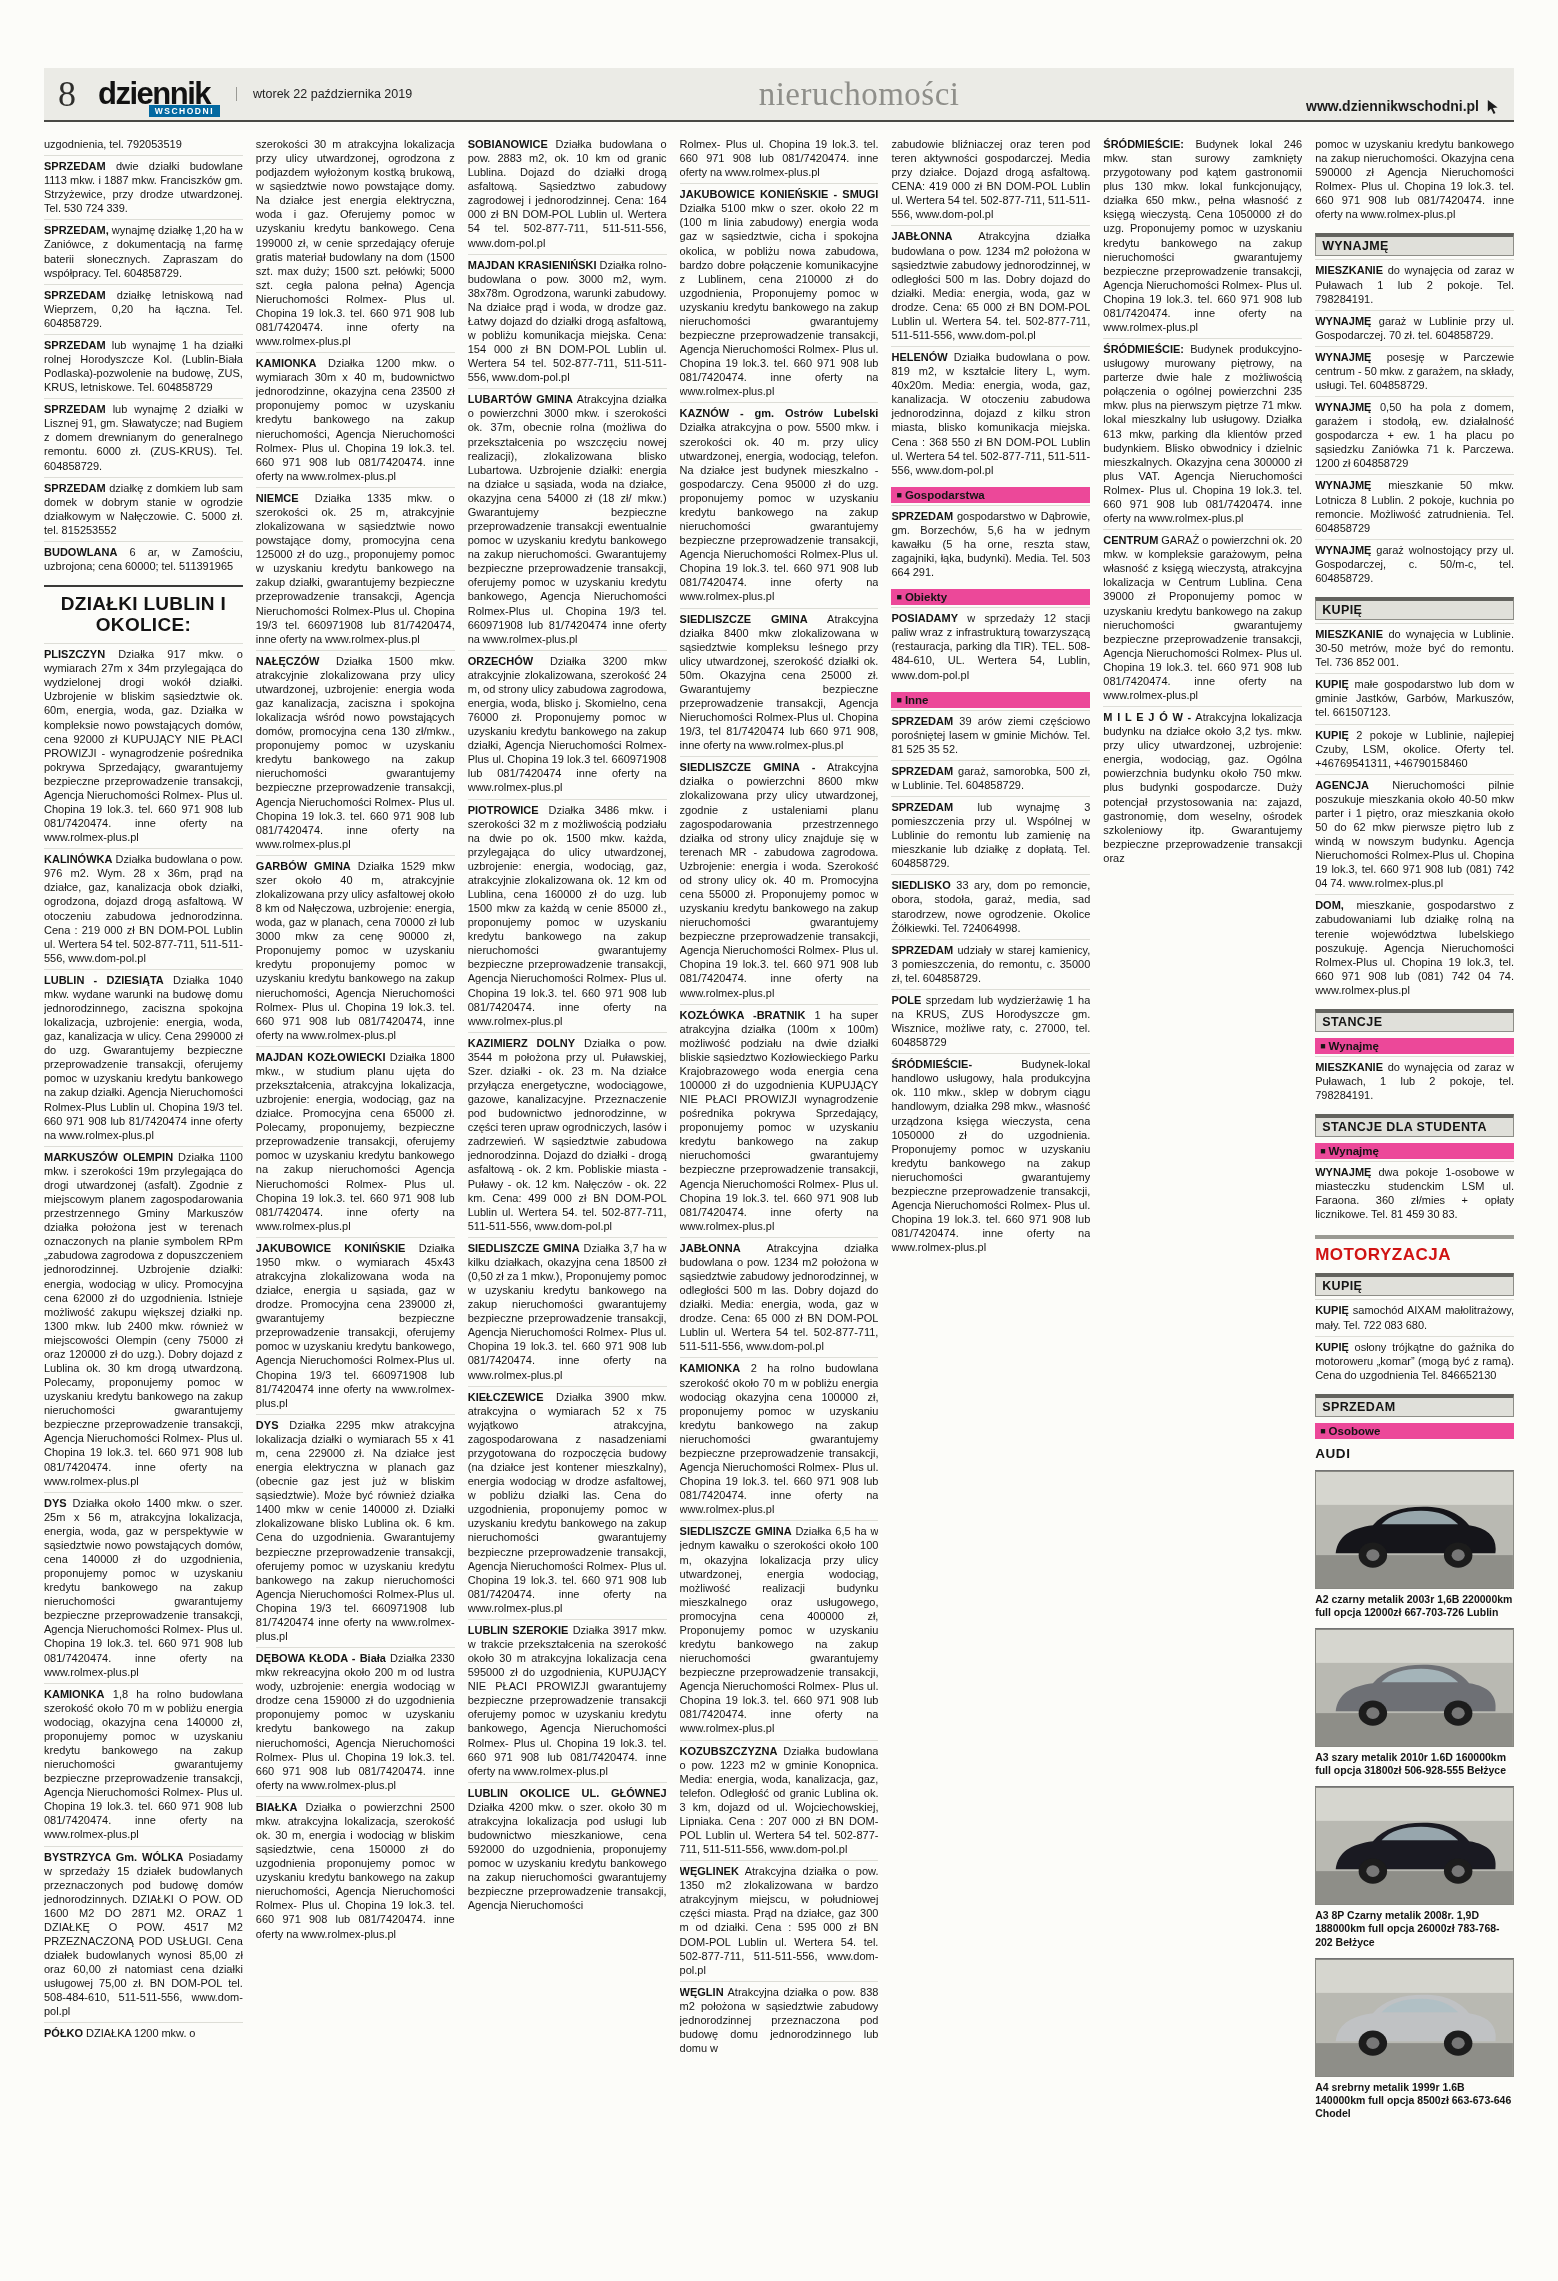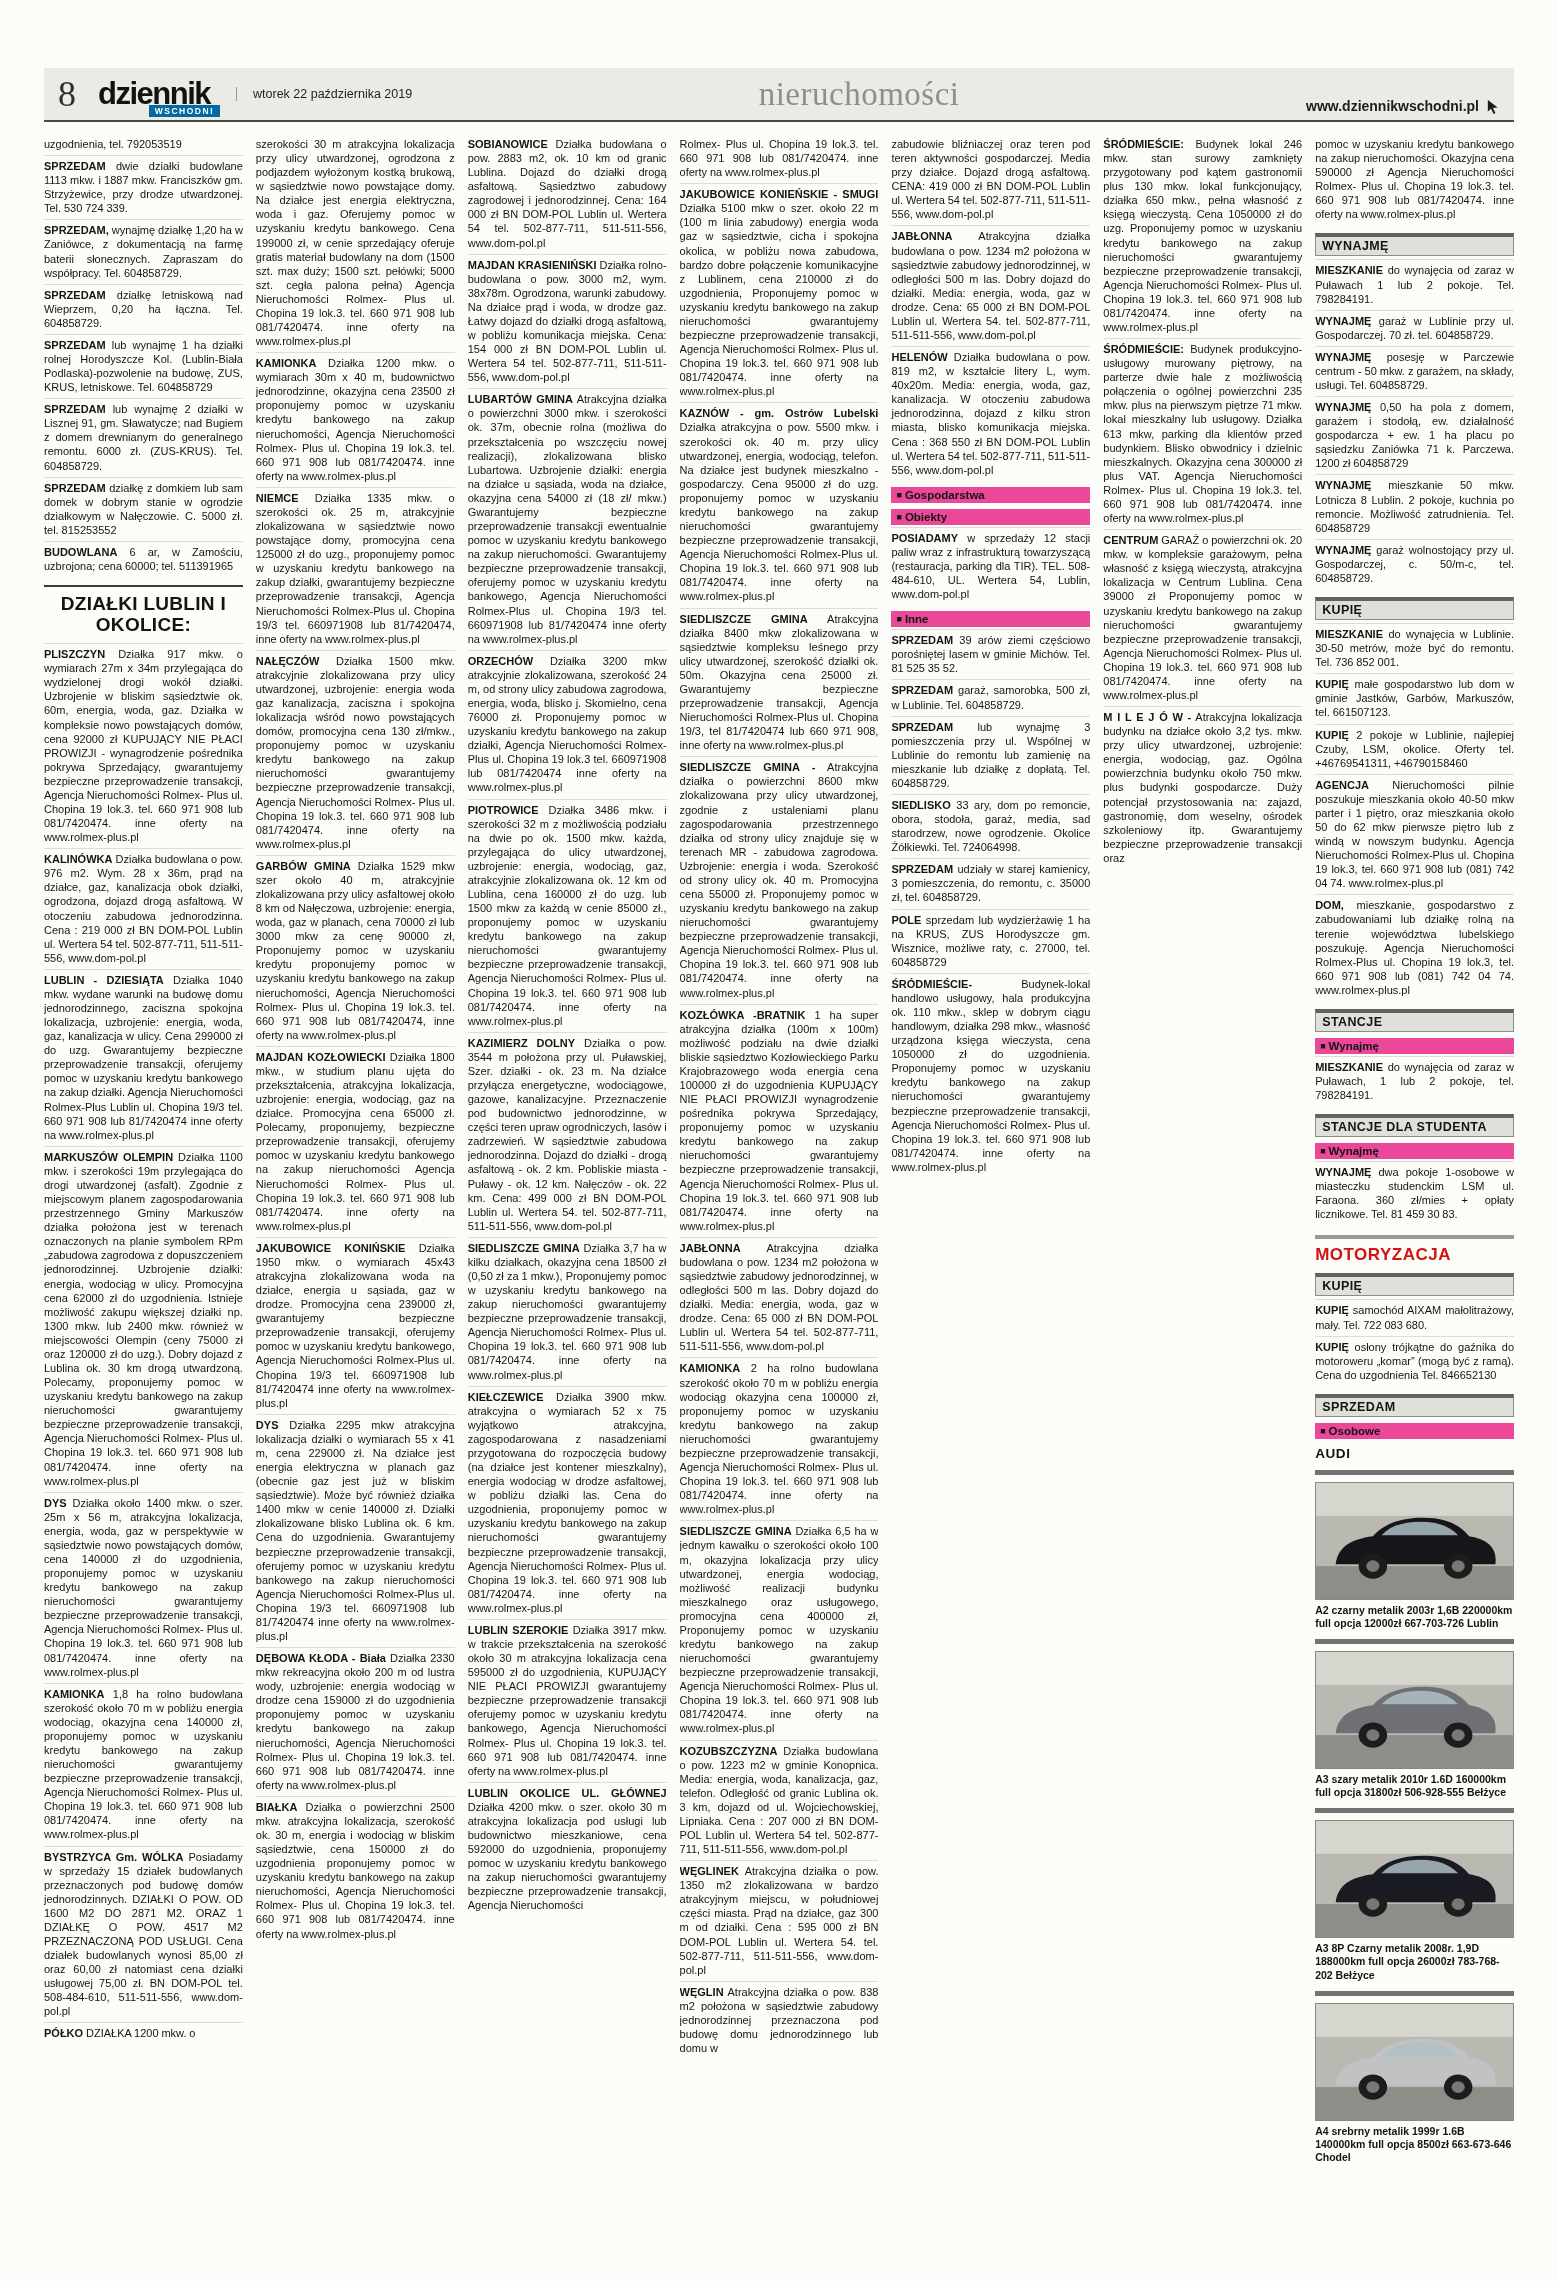--- a/index.html
+++ b/index.html
@@ -53,21 +53,21 @@
   .bullet-header .sq{font-size:9px;vertical-align:1px;margin-right:3px;}
   .red-banner{
     color:#d01313;font-weight:800;font-size:17px;letter-spacing:.5px;
     margin:10px 0 2px 0;padding-top:6px;border-top:4px solid #9a9a93;
   }
   .brand-header{
     font-weight:800;font-size:13.5px;border-bottom:2px solid #26262
 4;
     margin:7px 0 5px 0;padding-bottom:2px;letter-spacing:.6px;
   }
-  .car-ad{margin:7px 0 9px 0;border-top:5px solid #737373;padding-top:7px;}
+  .car-ad{margin:7px 0 9px 0;border-top:1px solid #737373;padding-top:0;}
   .car-photo{width:100%;height:118px;border:1px solid #888882;background:#c6c6bf;overflow:hidden;box-sizing:border-box;}
   .car-photo svg{display:block;width:100%;height:100%;}
   .car-caption{font-size:10.5px;font-weight:700;margin:4px 0 0 0;line-height:1.25;text-align:left;}
 </style>
 </head>
 <body>
 
 <div class="sheet">
   <div class="masthead">
     <div class="mast-left">
@@ -144,20 +144,21 @@
         <p class="ad"><b class="lead">SIEDLISZCZE GMINA</b> <span>Działka 6,5 ha w jednym kawałku o szerokości około 100 m, okazyjna lokalizacja przy ulicy utwardzonej, energia wodociąg, możliwość realizacji budynku mieszkalnego oraz usługowego, promocyjna cena 400000 zł, Proponujemy pomoc w uzyskaniu kredytu bankowego na zakup nieruchomości gwarantujemy bezpieczne przeprowadzenie transakcji, Agencja Nieruchomości Rolmex- Plus ul. Chopina 19 lok.3. tel. 660 971 908 lub 081/7420474. inne oferty na www.rolmex-plus.pl</span></p>
         <p class="ad"><b class="lead">KOZUBSZCZYZNA</b> <span>Działka budowlana o pow. 1223 m2 w gminie Konopnica. Media: energia, woda, kanalizacja, gaz, telefon. Odległość od granic Lublina ok. 3 km, dojazd od ul. Wojciechowskiej, Lipniaka. Cena : 207 000 zł BN DOM-POL Lublin ul. Wertera 54 tel. 502-877-711, 511-511-556, www.dom-pol.pl</span></p>
         <p class="ad"><b class="lead">WĘGLINEK</b> <span>Atrakcyjna działka o pow. 1350 m2 zlokalizowana w bardzo atrakcyjnym miejscu, w południowej części miasta. Prąd na działce, gaz 300 m od działki. Cena : 595 000 zł BN DOM-POL Lublin ul. Wertera 54. tel. 502-877-711, 511-511-556, www.dom-pol.pl</span></p>
         <p class="ad"><b class="lead">WĘGLIN</b> <span>Atrakcyjna działka o pow. 838 m2 położona w sąsiedztwie zabudowy jednorodzinnej przeznaczona pod budowę domu jednorodzinnego lub domu w</span></p>
       </div>
       <div class="col">
         <p class="ad cont">zabudowie bliźniaczej oraz teren pod teren aktywności gospodarczej. Media przy działce. Dojazd drogą asfaltową. CENA: 419 000 zł BN DOM-POL Lublin ul. Wertera 54 tel. 502-877-711, 511-511-556, www.dom-pol.pl</p>
         <p class="ad"><b class="lead">JABŁONNA</b> <span>Atrakcyjna działka budowlana o pow. 1234 m2 położona w sąsiedztwie zabudowy jednorodzinnej, w odległości 500 m las. Dobry dojazd do działki. Media: energia, woda, gaz w drodze. Cena: 65 000 zł BN DOM-POL Lublin ul. Wertera 54. tel. 502-877-711, 511-511-556, www.dom-pol.pl</span></p>
         <p class="ad"><b class="lead">HELENÓW</b> <span>Działka budowlana o pow. 819 m2, w kształcie litery L, wym. 40x20m. Media: energia, woda, gaz, kanalizacja. W otoczeniu zabudowa jednorodzinna, dojazd z kilku stron miasta, blisko komunikacja miejska. Cena : 368 550 zł BN DOM-POL Lublin ul. Wertera 54 tel. 502-877-711, 511-511-556, www.dom-pol.pl</span></p>
         <div class="bullet-header"><span class="sq">■</span><span>Gospodarstwa</span></div>
+        <p class="ad"><b class="lead">SPRZEDAM</b> <span>gospodarstwo w Dąbrowie, gm. Borzechów, 5,6 ha w jednym kawałku (5 ha orne, reszta staw, zagajniki, łąka, budynki). Media. Tel. 503 664 291.</span></p>
         <div class="bullet-header"><span class="sq">■</span><span>Obiekty</span></div>
         <p class="ad"><b class="lead">POSIADAMY</b> <span>w sprzedaży 12 stacji paliw wraz z infrastrukturą towarzyszącą (restauracja, parking dla TIR). TEL. 508-484-610, UL. Wertera 54, Lublin, www.dom-pol.pl</span></p>
         <div class="bullet-header"><span class="sq">■</span><span>Inne</span></div>
         <p class="ad"><b class="lead">SPRZEDAM</b> <span>39 arów ziemi częściowo porośniętej lasem w gminie Michów. Tel. 81 525 35 52.</span></p>
         <p class="ad"><b class="lead">SPRZEDAM</b> <span>garaż, samorobka, 500 zł, w Lublinie. Tel. 604858729.</span></p>
         <p class="ad"><b class="lead">SPRZEDAM</b> <span>lub wynajmę 3 pomieszczenia przy ul. Wspólnej w Lublinie do remontu lub zamienię na mieszkanie lub działkę z dopłatą. Tel. 604858729.</span></p>
         <p class="ad"><b class="lead">SIEDLISKO</b> <span>33 ary, dom po remoncie, obora, stodoła, garaż, media, sad starodrzew, nowe ogrodzenie. Okolice Żółkiewki. Tel. 724064998.</span></p>
         <p class="ad"><b class="lead">SPRZEDAM</b> <span>udziały w starej kamienicy, 3 pomieszczenia, do remontu, c. 35000 zł, tel. 604858729.</span></p>
         <p class="ad"><b class="lead">POLE</b> <span>sprzedam lub wydzierżawię 1 ha na KRUS, ZUS Horodyszcze gm. Wisznice, możliwe raty, c. 27000, tel. 604858729</span></p>
         <p class="ad"><b class="lead">ŚRÓDMIEŚCIE-</b> <span>Budynek-lokal handlowo usługowy, hala produkcyjna ok. 110 mkw., sklep w dobrym ciągu handlowym, działka 298 mkw., własność urządzona księga wieczysta, cena 1050000 zł do uzgodnienia. Proponujemy pomoc w uzyskaniu kredytu bankowego na zakup nieruchomości gwarantujemy bezpieczne przeprowadzenie transakcji, Agencja Nieruchomości Rolmex- Plus ul. Chopina 19 lok.3. tel. 660 971 908 lub 081/7420474. inne oferty na www.rolmex-plus.pl</span></p>

